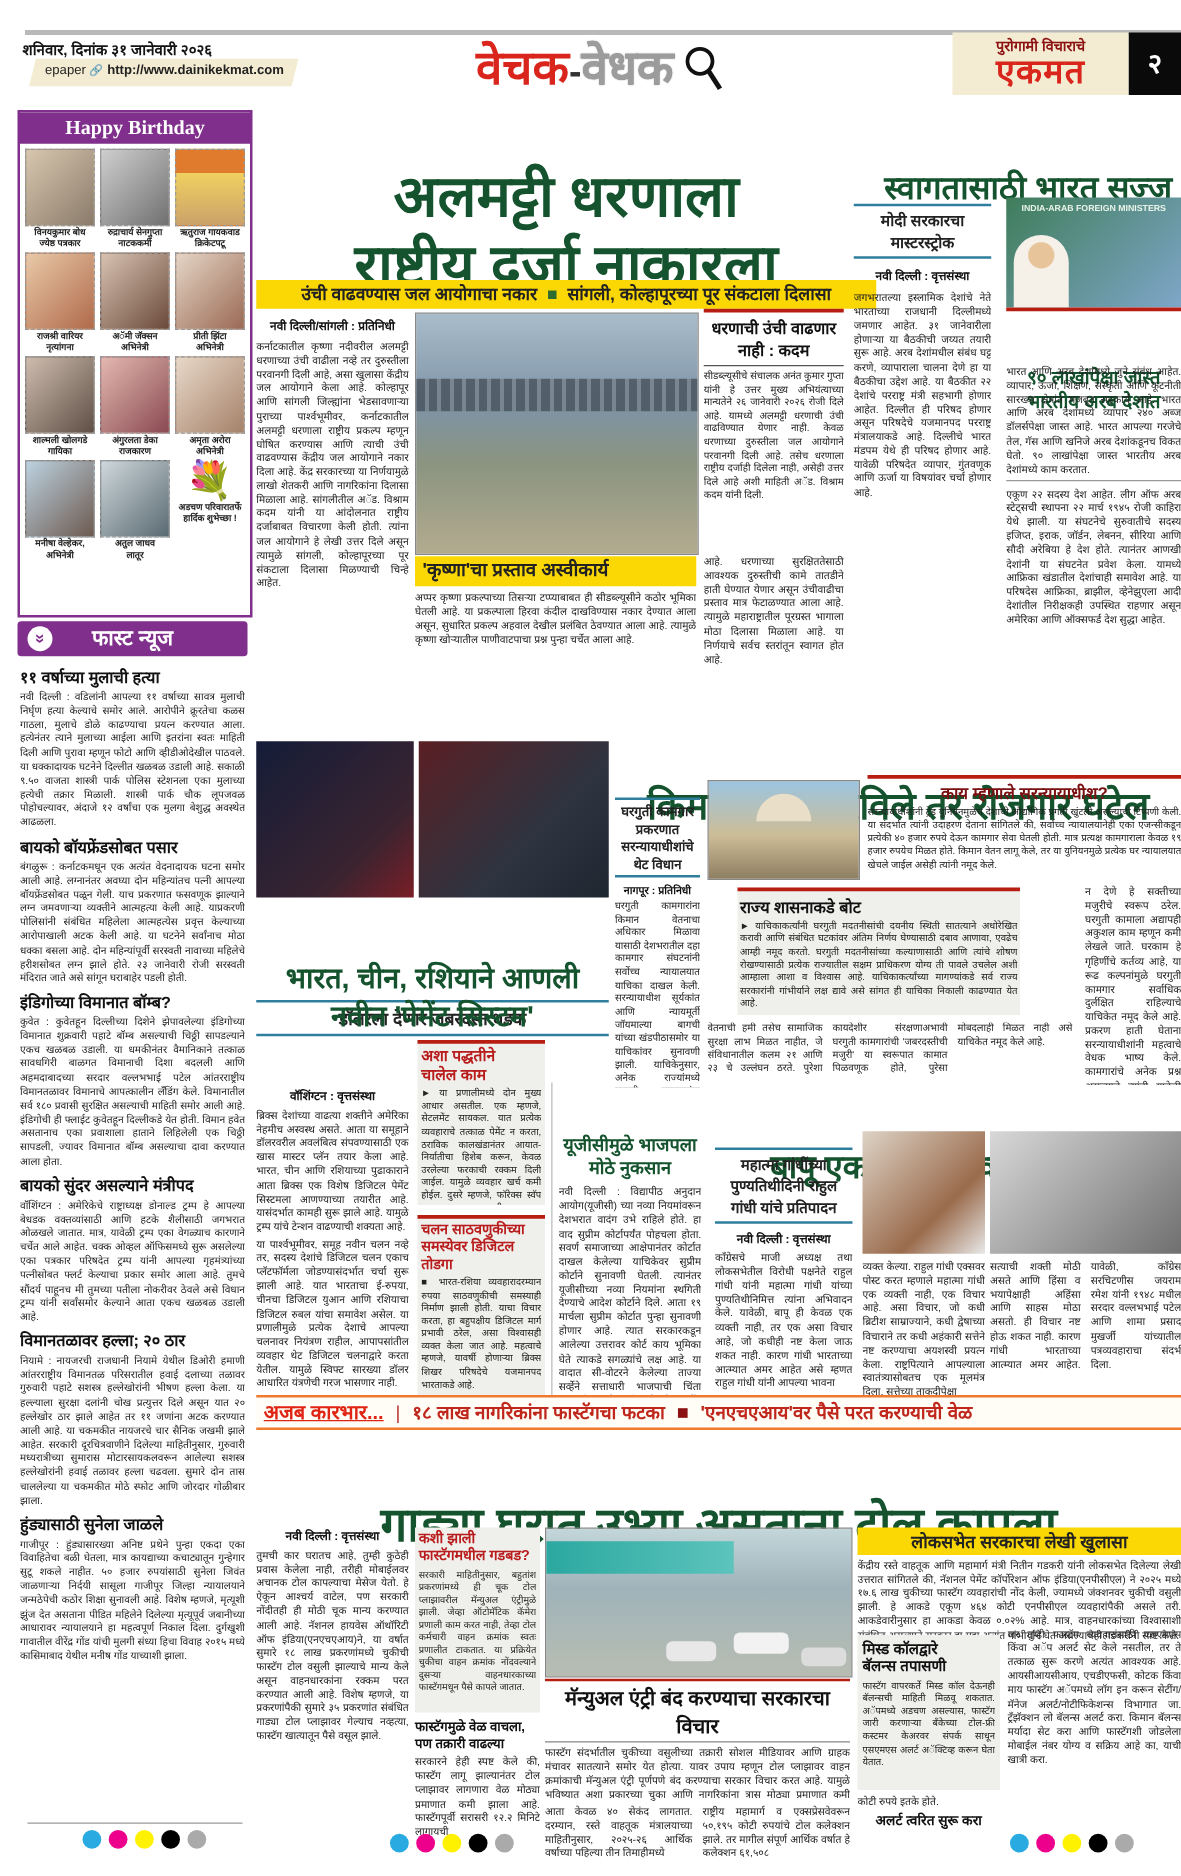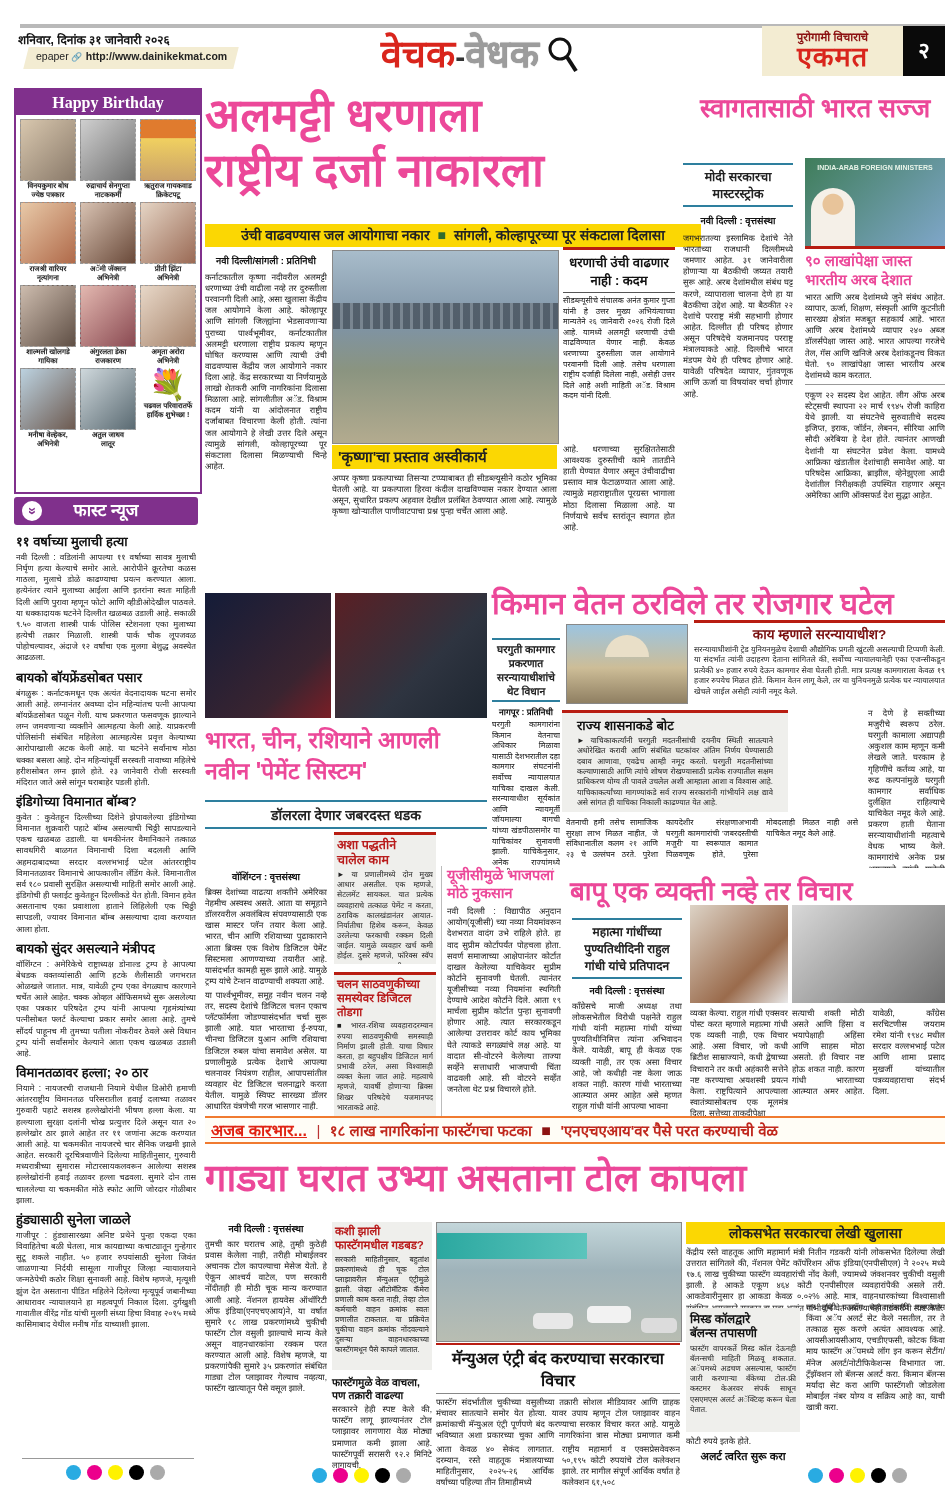--- a/index.html
+++ b/index.html
@@ -1,21 +1,21 @@
 <!DOCTYPE html>
 <html><head>
 <meta charset="utf-8">
 <style>
   html,body{margin:0;padding:0;background:#e9e9e9;}
   .page{position:relative;width:945px;height:1501px;background:#ffffff;overflow:hidden;
         font-family:"Liberation Sans","DejaVu Sans",sans-serif;color:#1c1c1c;}
   .abs{position:absolute;}
   .bt{font-size:8.3px;line-height:1.34;text-align:justify;color:#222;overflow:hidden;}
   .dl{font-weight:bold;text-align:center;font-size:9.5px;color:#111;}
-  .hl{font-weight:800;color:#ec4899;}
+  .hl{font-weight:800;color:#14532d;text-align:center;margin-top:42px;}
   .kicker{font-weight:bold;text-align:center;color:#222;}
   .rule-t{border-top:2px solid #2e7f9e;}
   .rule-b{border-bottom:2px solid #2e7f9e;}
   .box-gray{background:#efefec;}
   .photo{overflow:hidden;}
   .cap{font-size:7.2px;font-weight:bold;text-align:center;line-height:1.25;color:#222;}
   .dot{width:15px;height:15px;border-radius:50%;display:inline-block;margin-right:6px;vertical-align:middle;}
   .fnh{font-size:13px;font-weight:800;color:#111;margin:4px 0 2px 0;}
   .fnb{font-size:8.2px;line-height:1.36;text-align:justify;color:#222;}
   .bouquet{font-size:30px;text-align:center;line-height:1.1;}
@@ -103,21 +103,21 @@
           <div class="cap">मनीषा वेल्हेकर,</div>
           <div class="cap">अभिनेत्री</div>
         </div>
       <div style="width:56px;margin-bottom:3px;">
           <div class="photo" style="width:54px;height:60px;border:1px dashed #999;background:linear-gradient(135deg,#cfd8dc,#5a6a72);"></div>
           <div class="cap">अतुल जाधव</div>
           <div class="cap">लातूर</div>
         </div>
       <div style="width:56px;margin-bottom:3px;">
         <div class="bouquet">💐</div>
-        <div class="cap">चढवल परिवारातर्फे</div>
+        <div class="cap">अडचण परिवारातर्फे</div>
         <div class="cap">हार्दिक शुभेच्छा !</div>
       </div>
     </div>
   </div>
 
   <div class="abs" style="left:14px;top:497px;width:184px;height:28px;background:#80308c;border-radius:3px;color:#fff;">
     <span style="position:absolute;left:8px;top:4px;width:20px;height:20px;background:#fff;border-radius:50%;color:#80308c;font-weight:900;text-align:center;line-height:19px;font-size:14px;transform:rotate(90deg);">»</span>
     <span style="display:block;text-align:center;font-size:17px;font-weight:800;line-height:28px;">फास्ट न्यूज</span>
   </div>
   <div class="abs" style="left:16px;top:528px;width:180px;height:928px;overflow:hidden;">
@@ -246,21 +246,21 @@
     <div class="dl" style="font-size:8.5px;margin-top:4px;">नागपूर : प्रतिनिधी</div>
     <div class="bt" style="font-size:7.9px;margin-top:3px;height:150px;">घरगुती कामगारांना किमान वेतनाचा अधिकार मिळावा यासाठी देशभरातील दहा कामगार संघटनांनी सर्वोच्च न्यायालयात याचिका दाखल केली. सरन्यायाधीश सूर्यकांत आणि न्यायमूर्ती जॉयमाल्या बागची यांच्या खंडपीठासमोर या याचिकांवर सुनावणी झाली. याचिकेनुसार, अनेक राज्यांमध्ये घरगुती कामगारांना किमान वेतन तसेच वेतन संहिता, कक्षेबाहेर ठेवण्यात आल्यामुळे त्यांना किमान</div>
   </div>
   <div class="abs photo" style="left:566px;top:624px;width:120px;height:78px;background:linear-gradient(180deg,#9cc4e0 0%,#cdbd97 55%,#8f7f62 100%);border:1px solid #888;">
     <div style="position:absolute;left:38px;top:10px;width:44px;height:22px;background:#e9dfc8;border-radius:22px 22px 0 0;"></div>
   </div>
   <div class="abs" style="left:694px;top:620px;width:251px;height:84px;border-top:3px solid #b81d12;">
     <div style="font-size:13.5px;font-weight:800;text-align:center;color:#7a1010;padding:2px 0;">काय म्हणाले सरन्यायाधीश?</div>
     <div class="bt" style="font-size:7.8px;height:62px;">सरन्यायाधीशांनी ट्रेड युनियनमुळेच देशाची औद्योगिक प्रगती खुंटली असल्याची टिप्पणी केली. या संदर्भात त्यांनी उदाहरण देताना सांगितले की, सर्वोच्च न्यायालयानेही एका एजन्सीकडून प्रत्येकी ४० हजार रुपये देऊन कामगार सेवा घेतली होती. मात्र प्रत्यक्ष कामगाराला केवळ १९ हजार रुपयेच मिळत होते. किमान वेतन लागू केले, तर या युनियनमुळे प्रत्येक घर न्यायालयात खेचले जाईल असेही त्यांनी नमूद केले.</div>
   </div>
-  <div class="abs box-gray" style="left:562px;top:710px;width:226px;height:102px;border-top:3px solid #b81d12;padding:3px 15px;box-sizing:border-box;overflow:hidden;">
+  <div class="abs box-gray" style="left:590px;top:710px;width:226px;height:102px;border-top:3px solid #b81d12;padding:3px 2px;box-sizing:border-box;overflow:hidden;">
     <div style="font-size:13px;font-weight:800;color:#111;">राज्य शासनाकडे बोट</div>
     <div class="bt" style="font-size:7.7px;margin-top:2px;">► याचिकाकर्त्यांनी घरगुती मदतनीसांची दयनीय स्थिती सातत्याने अधोरेखित करावी आणि संबंधित घटकांवर अंतिम निर्णय घेण्यासाठी दबाव आणावा, एवढेच आम्ही नमूद करतो. घरगुती मदतनीसांच्या कल्याणासाठी आणि त्यांचे शोषण रोखण्यासाठी प्रत्येक राज्यातील सक्षम प्राधिकरण योग्य ती पावले उचलेल अशी आम्हाला आशा व विश्वास आहे. याचिकाकर्त्यांच्या मागण्यांकडे सर्व राज्य सरकारांनी गांभीर्याने लक्ष द्यावे असे सांगत ही याचिका निकाली काढण्यात येत आहे.</div>
   </div>
   <div class="abs bt" style="left:566px;top:818px;width:292px;height:50px;column-count:3;column-gap:8px;font-size:7.9px;">वेतनाची हमी तसेच सामाजिक सुरक्षा लाभ मिळत नाहीत, जे संविधानातील कलम २१ आणि २३ चे उल्लंघन ठरते. पुरेशा कायदेशीर संरक्षणाअभावी घरगुती कामगारांची 'जबरदस्तीची मजुरी' या स्वरूपात कामात पिळवणूक होते, पुरेसा मोबदलाही मिळत नाही असे याचिकेत नमूद केले आहे.</div>
   <div class="abs bt" style="left:868px;top:708px;width:77px;height:160px;">न देणे हे सक्तीच्या मजुरीचे स्वरूप ठरेल. घरगुती कामाला अद्यापही अकुशल काम म्हणून कमी लेखले जाते. घरकाम हे गृहिणींचे कर्तव्य आहे, या रूढ कल्पनांमुळे घरगुती कामगार सर्वाधिक दुर्लक्षित राहिल्याचे याचिकेत नमूद केले आहे. प्रकरण हाती घेताना सरन्यायाधीशांनी महत्वाचे वेधक भाष्य केले. कामगारांचे अनेक प्रश्न असल्याचे त्यांनी यावेळी अधोरेखित करून नवी जाणीव करून दिल्याचे दिसले.</div>
 
   <div class="abs hl" style="left:570px;top:872px;width:375px;font-size:26px;white-space:nowrap;">बापू एक व्यक्ती नव्हे तर विचार</div>
   <div class="abs" style="left:572px;top:918px;width:110px;height:222px;">
     <div class="kicker rule-t rule-b" style="font-size:12px;padding:3px 0;">
       <div>महात्मा गांधींच्या</div>

